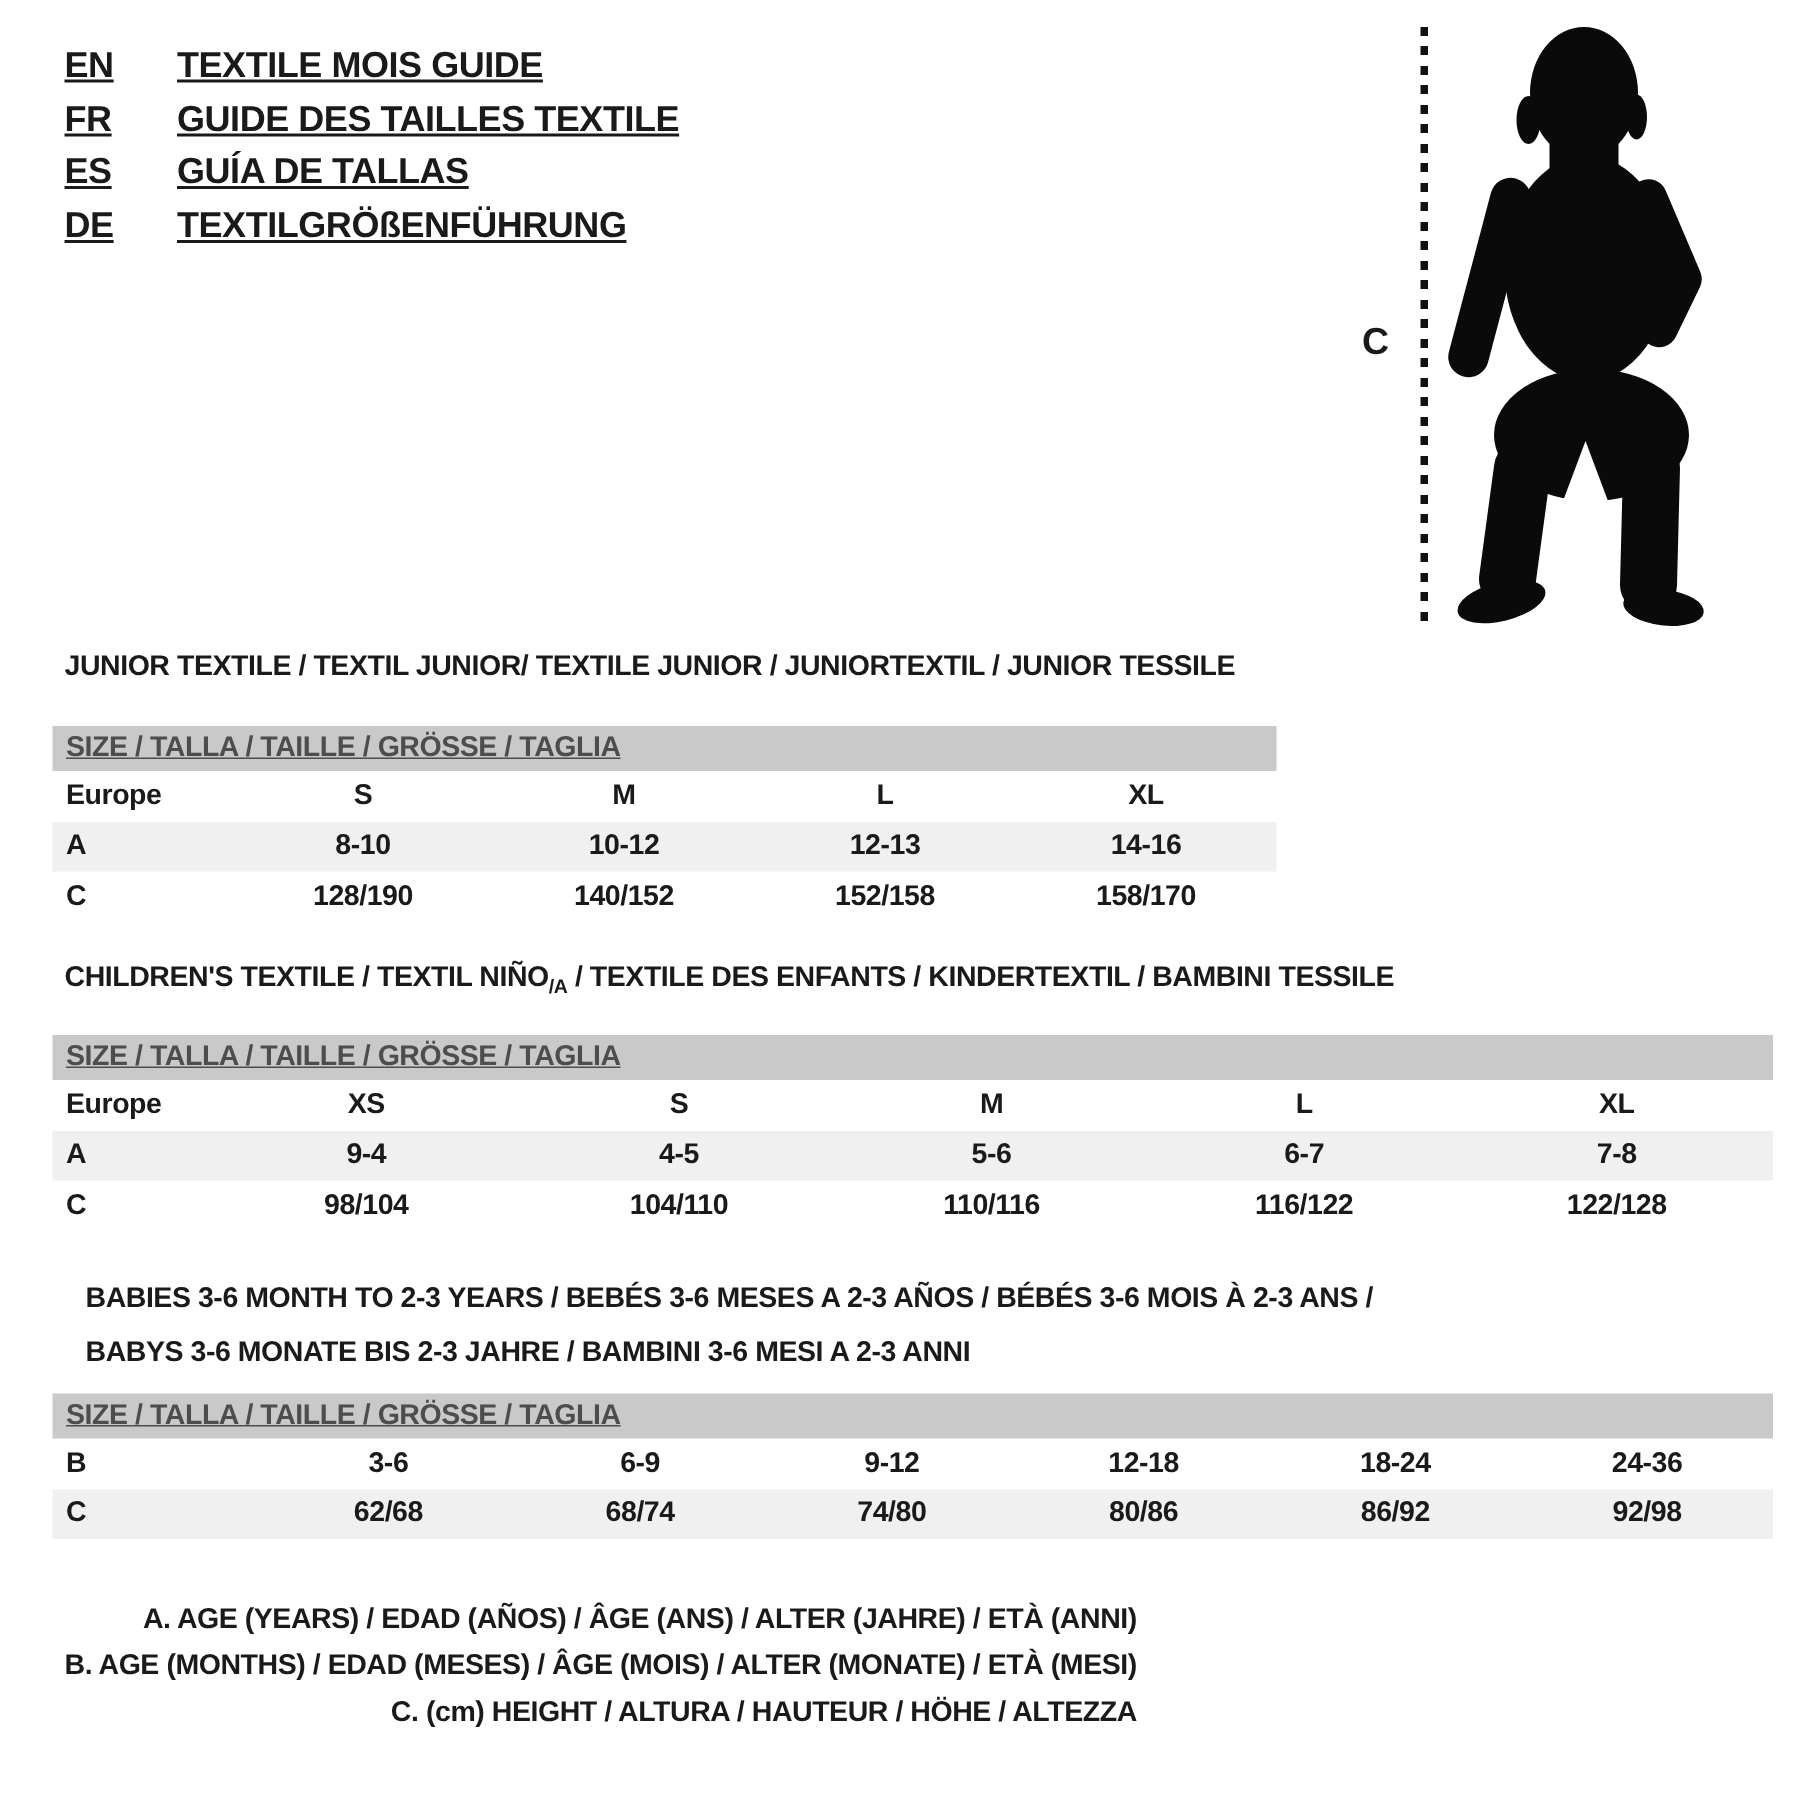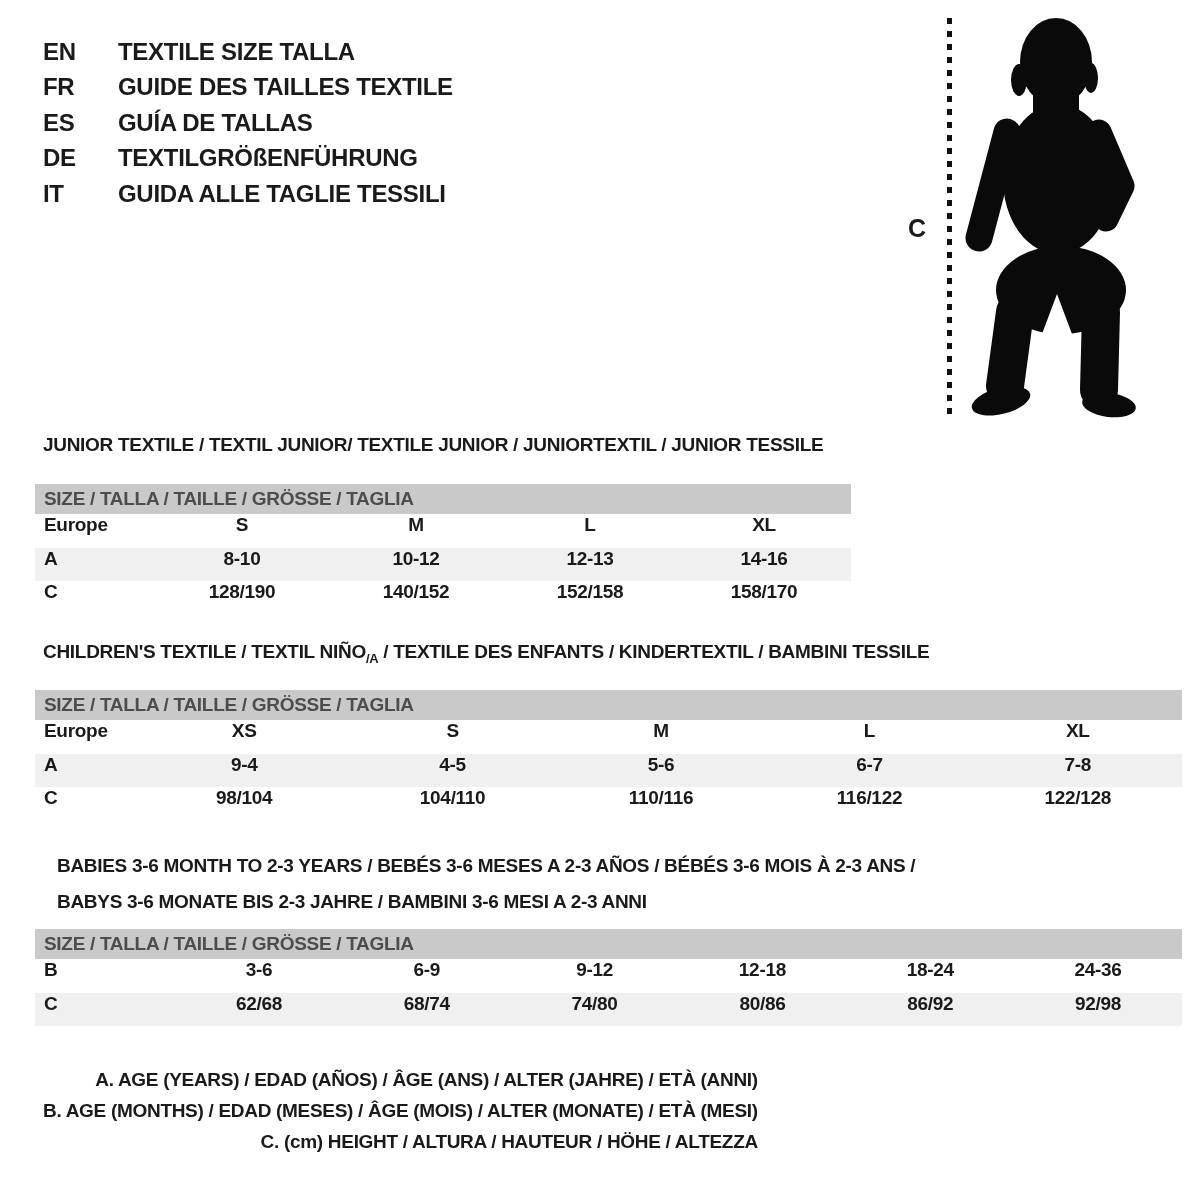--- a/index.html
+++ b/index.html
@@ -5,73 +5,69 @@
   html,body{margin:0;padding:0;}
   body{
     width:1200px;height:1200px;position:relative;background:#ffffff;
     font-family:"Liberation Sans",sans-serif;font-weight:bold;color:#1a1a1a;
     letter-spacing:-0.3px;overflow:hidden;
   }
   .abs{position:absolute;}
 
   
   .lang-list{left:43px;top:30px;}
-  .lang-row{display:flex;height:35.5px;align-items:flex-end;font-size:24px;}
+  .lang-row{display:flex;height:35.5px;align-items:flex-start;font-size:24px;text-decoration:underline;}
   .lang-code{width:75px;flex:0 0 75px;}
   .lang-label{white-space:nowrap;}
 
   
   .dash-line{
     left:947px;top:18px;width:5px;height:400px;
     background:repeating-linear-gradient(to bottom,#111 0 6px,transparent 6px 13px);
   }
   .height-c{left:908px;top:214px;font-size:25px;}
   .silhouette{left:963px;top:14px;}
 
   
   .sec-title{left:43px;font-size:19px;white-space:nowrap;}
   .sub{font-size:13px;vertical-align:sub;}
 
   
   .size-table{left:35px;}
   .size-bar{
     height:30px;background:#c9c9c9;color:#4d4d4d;font-size:19px;
-    display:flex;align-items:center;padding-left:9px;box-sizing:border-box;
+    display:flex;align-items:center;padding-left:9px;box-sizing:border-box;text-decoration:underline;
   }
-  .trow{display:flex;height:33.5px;align-items:flex-start;font-size:19px;}
+  .trow{display:flex;height:33.5px;align-items:center;font-size:19px;}
   .trow.alt{background:#f0f0f0;}
   .tlabel{flex:0 0 var(--labelw);padding-left:9px;box-sizing:border-box;}
   .tcell{flex:1;text-align:center;}
 
   
   .footnotes{left:43px;top:1064px;font-size:19px;line-height:31px;white-space:nowrap;text-align:right;}
 </style>
 </head>
 <body>
 
 <div class="abs lang-list">
   <div class="lang-row">
     <span class="lang-code">EN</span>
-    <span class="lang-label">TEXTILE SIZE TALLA</span>
+    <span class="lang-label">TEXTILE MOIS GUIDE</span>
   </div>
   <div class="lang-row">
     <span class="lang-code">FR</span>
     <span class="lang-label">GUIDE DES TAILLES TEXTILE</span>
   </div>
   <div class="lang-row">
     <span class="lang-code">ES</span>
     <span class="lang-label">GUÍA DE TALLAS</span>
   </div>
   <div class="lang-row">
     <span class="lang-code">DE</span>
     <span class="lang-label">TEXTILGRÖßENFÜHRUNG</span>
-  </div>
-  <div class="lang-row">
-    <span class="lang-code">IT</span>
-    <span class="lang-label">GUIDA ALLE TAGLIE TESSILI</span>
   </div>
 </div>
 
 <div class="abs dash-line"></div>
 <div class="abs height-c">C</div>
 <svg class="abs silhouette" width="178" height="412" viewBox="0 0 178 412" xmlns="http://www.w3.org/2000/svg">
   <g fill="#0a0a0a" stroke="none">
 
     <ellipse cx="93" cy="48" rx="36" ry="44"></ellipse>
     <ellipse cx="56" cy="66" rx="8" ry="16"></ellipse>

